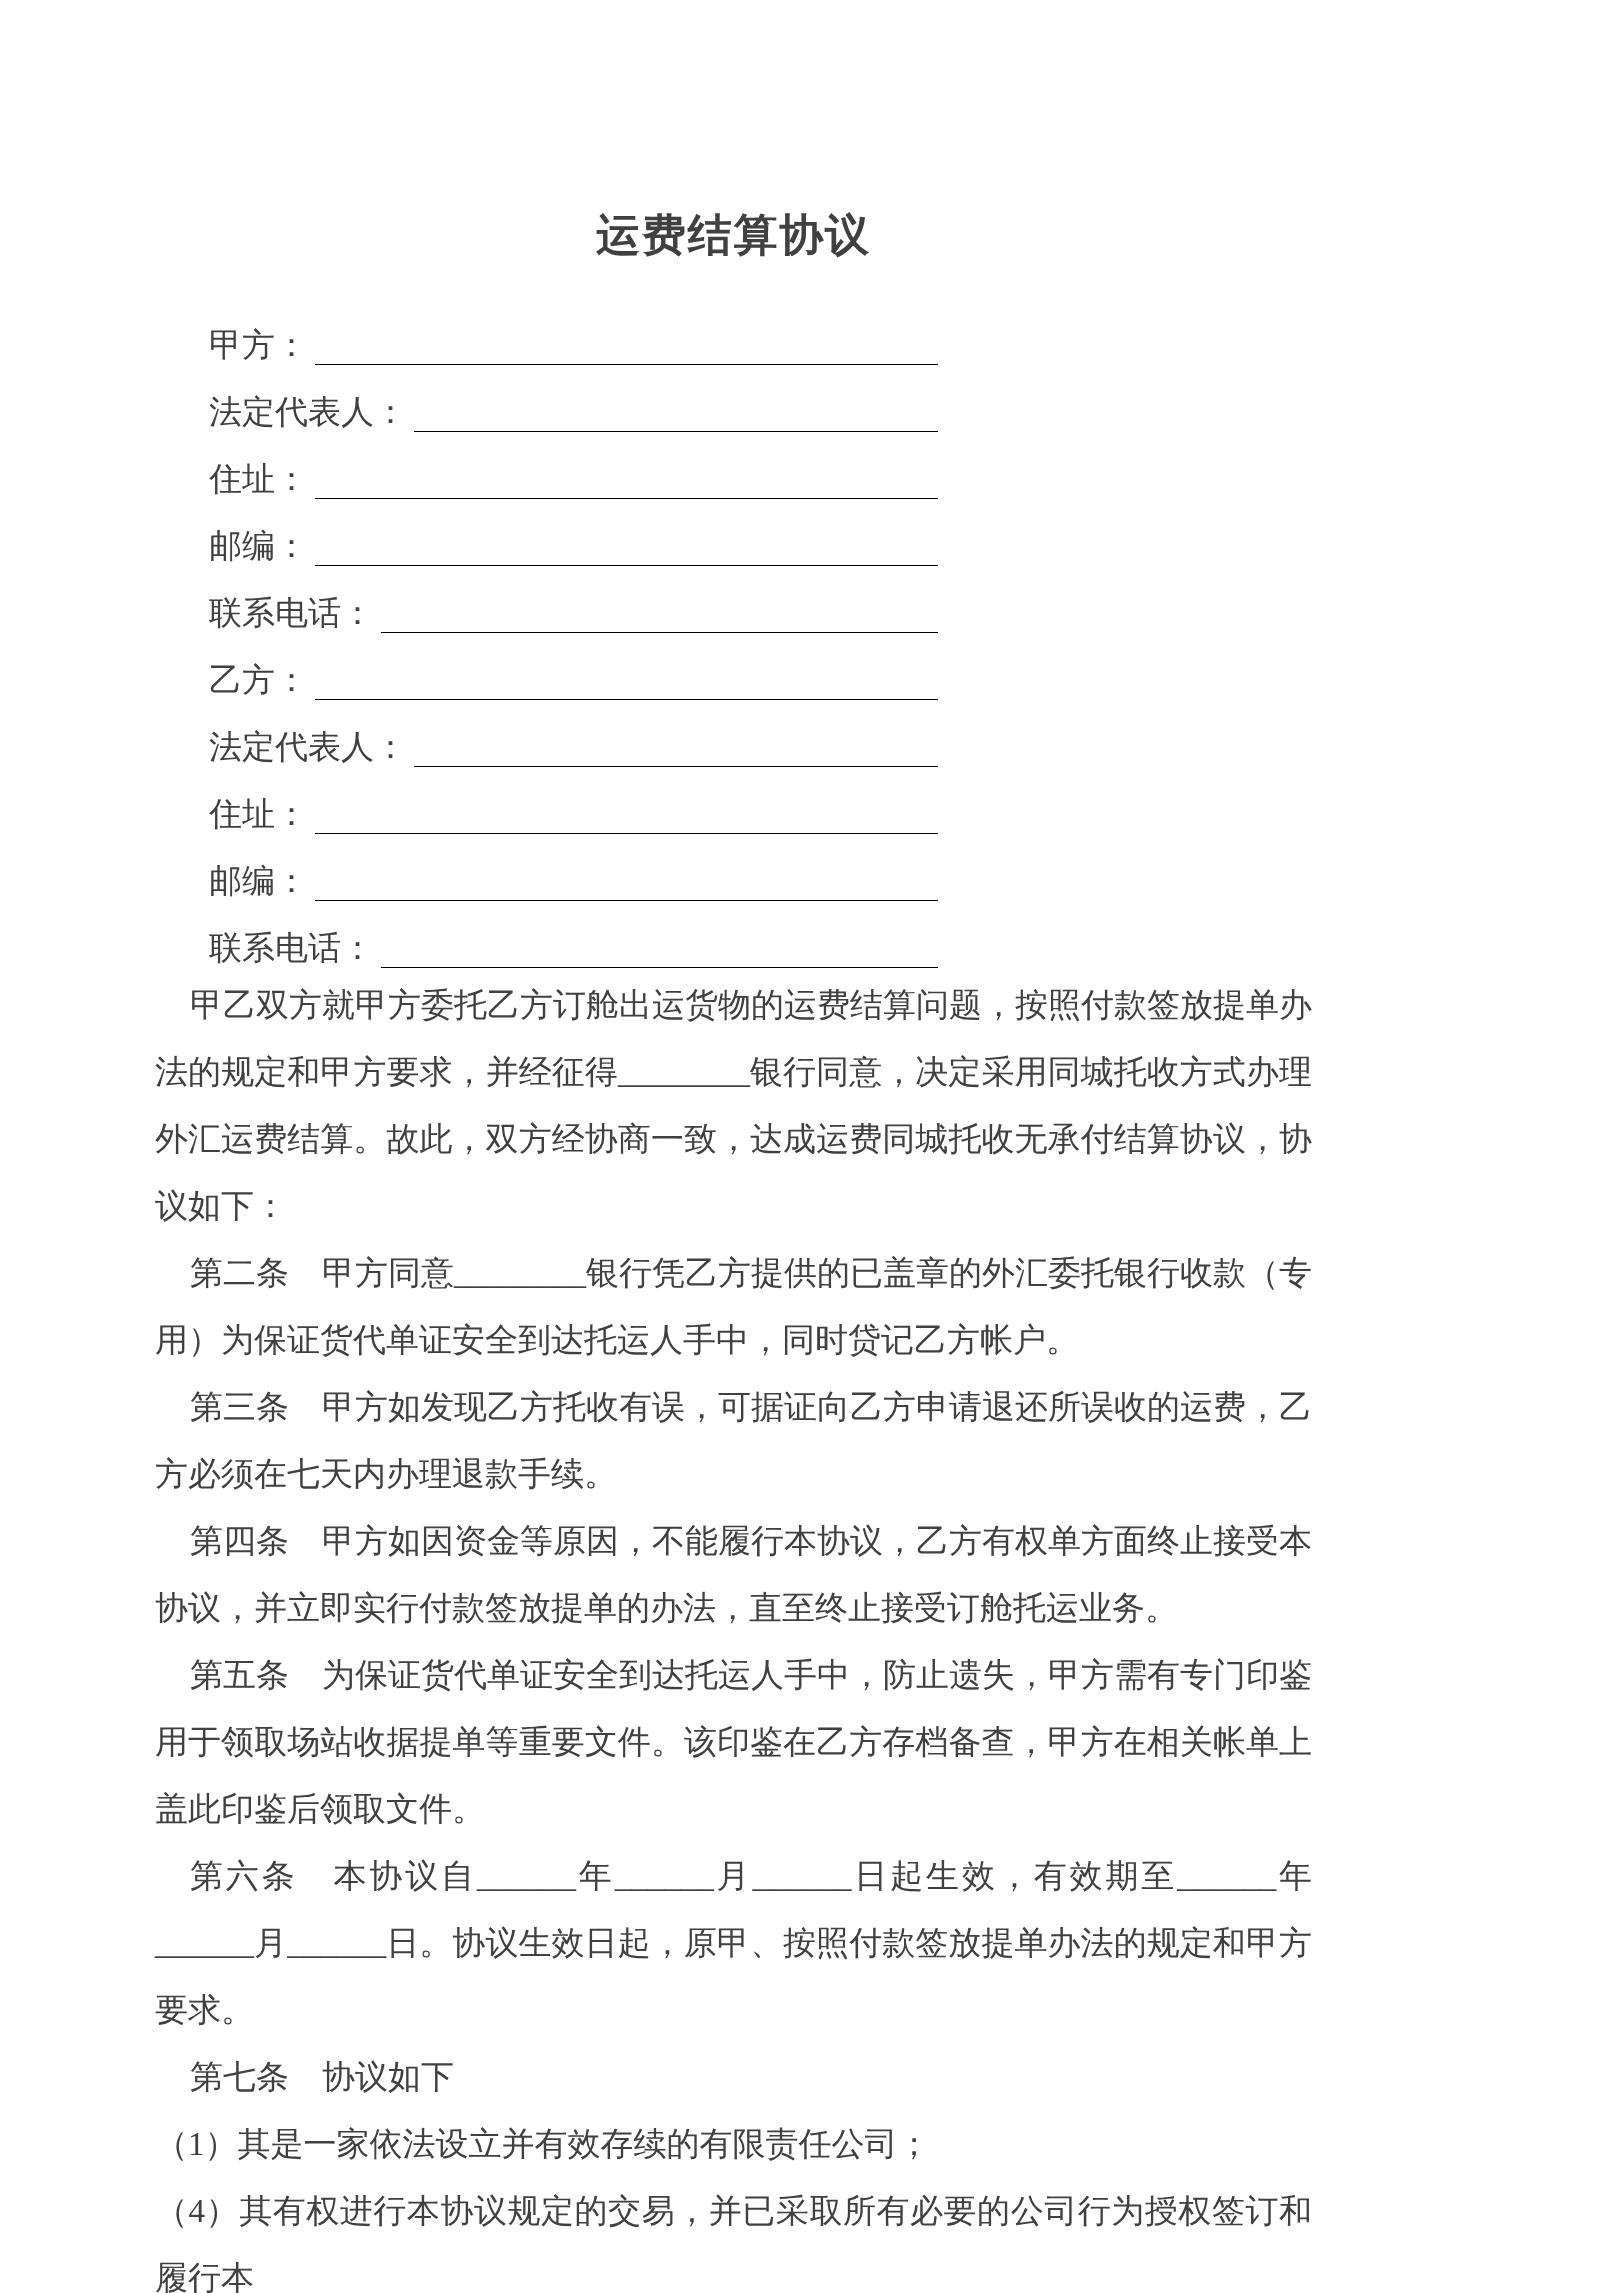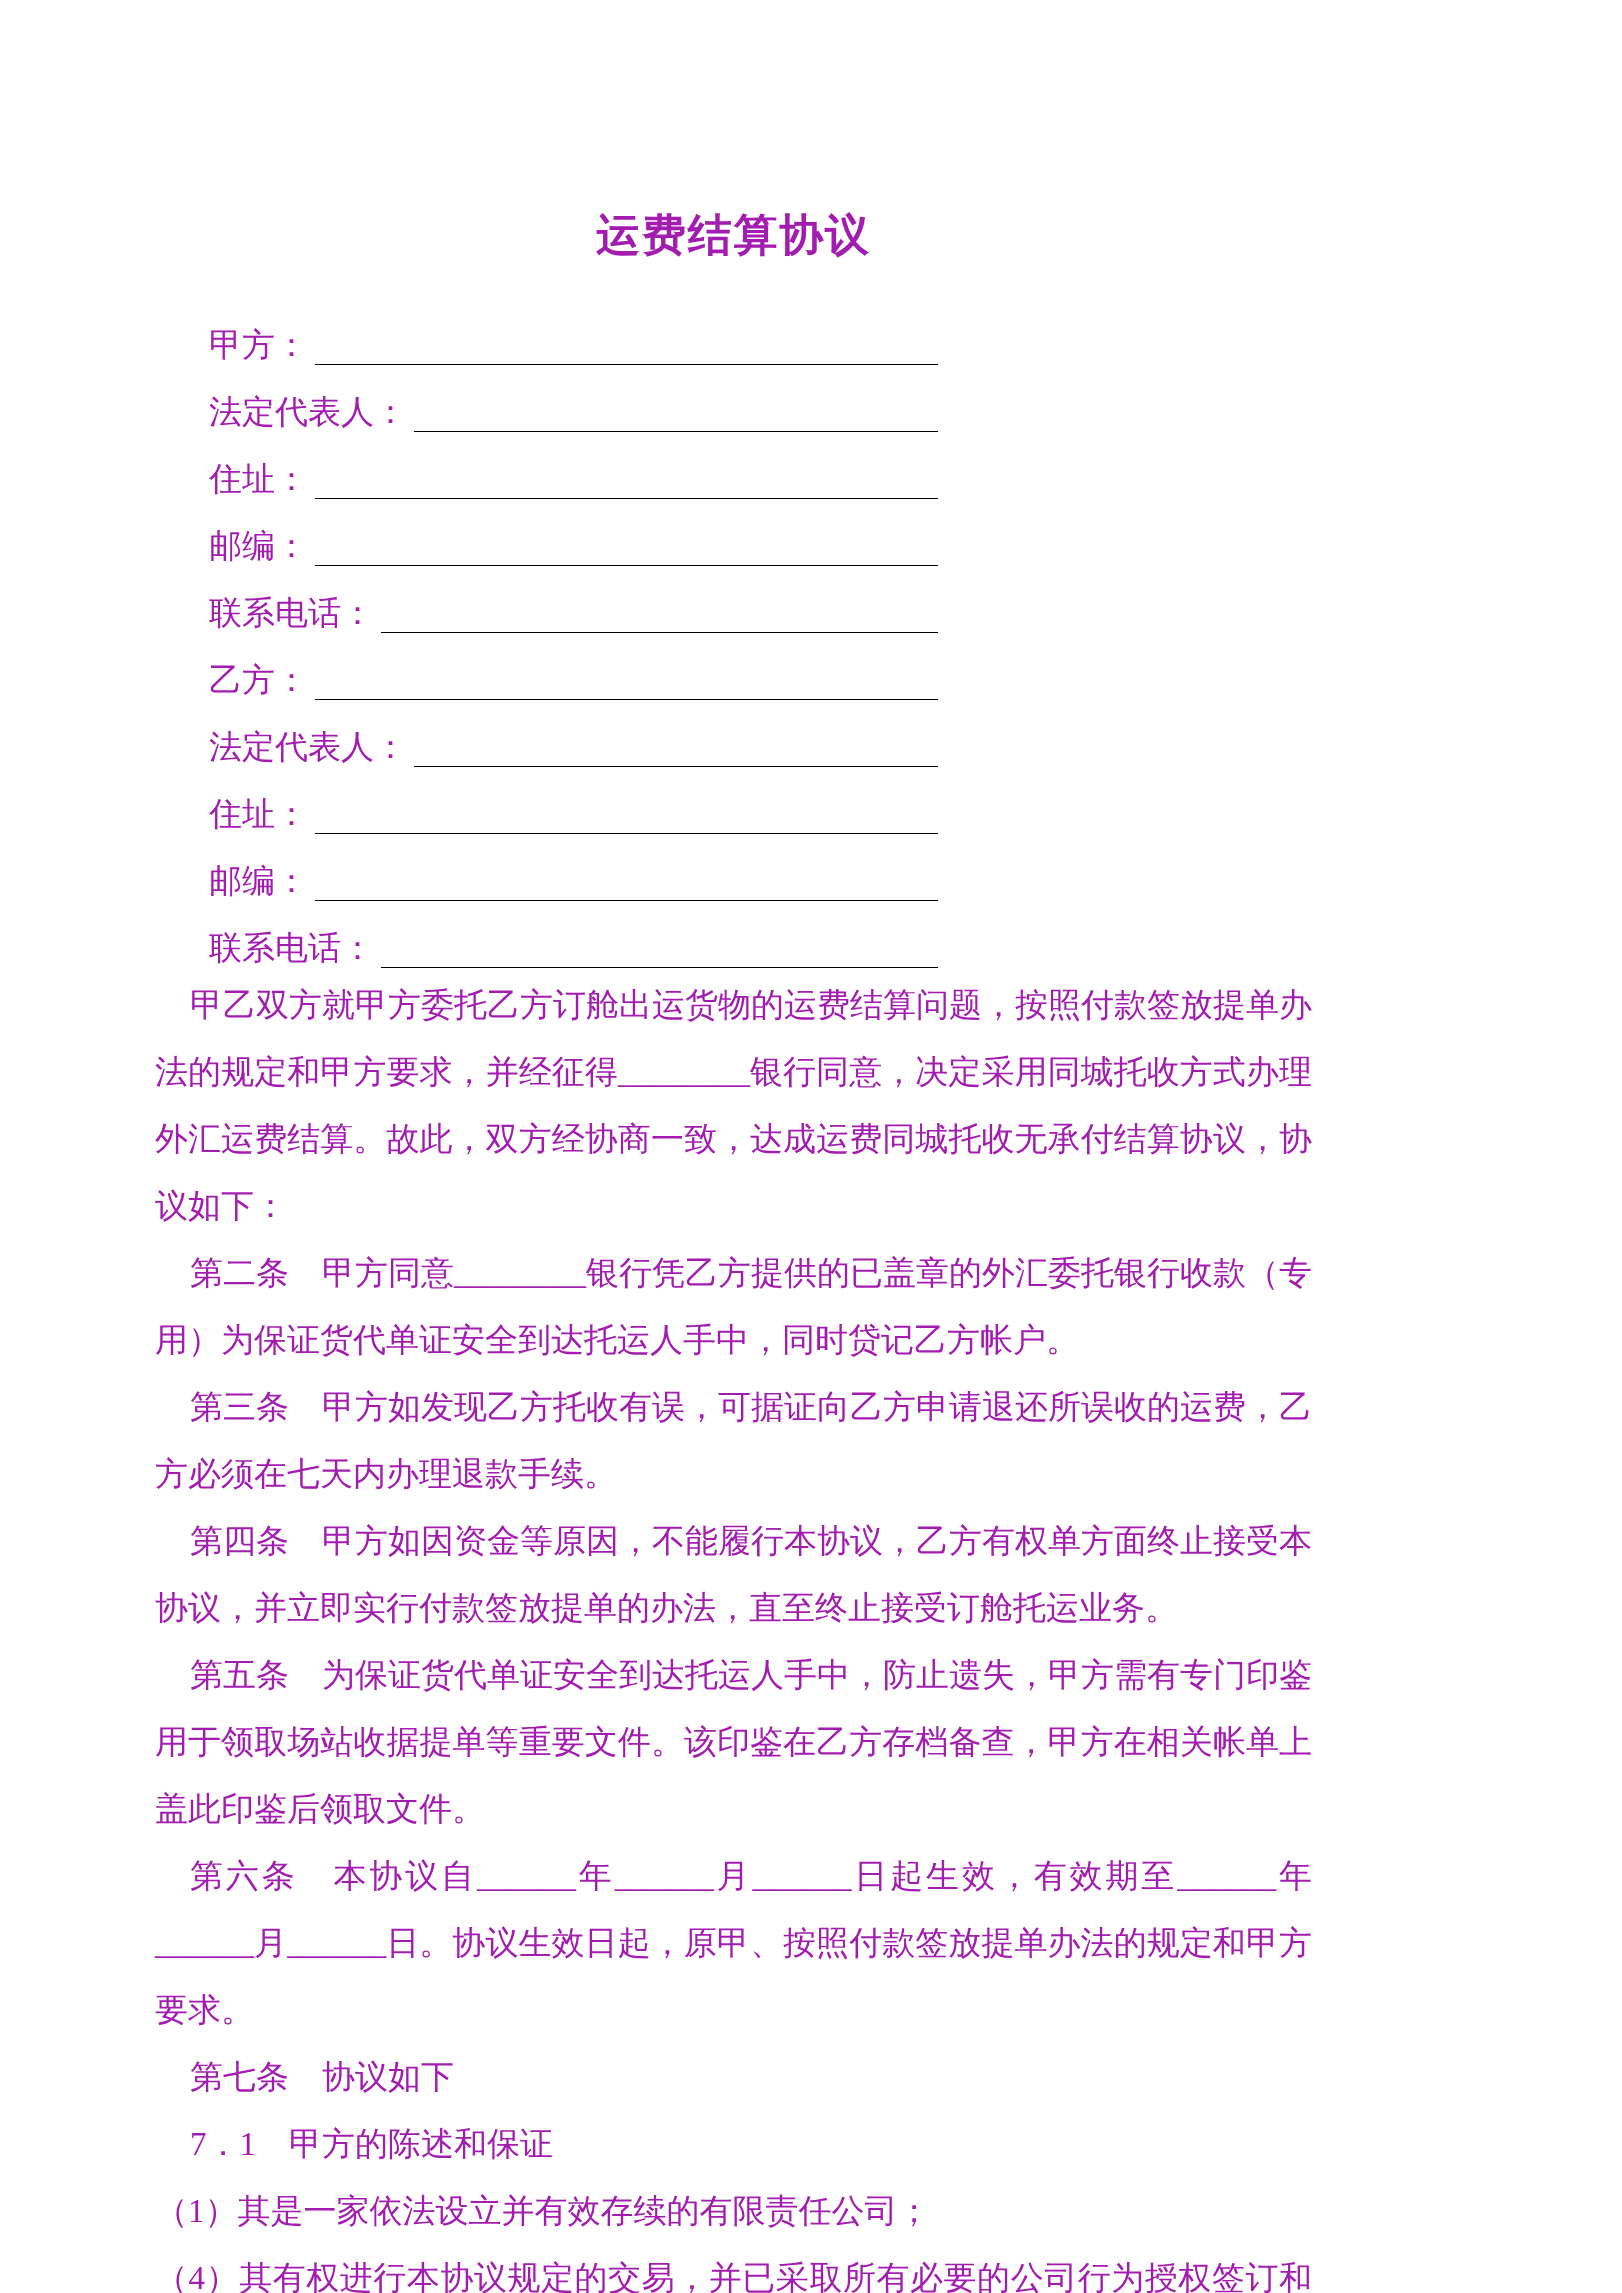--- a/index.html
+++ b/index.html
@@ -6,21 +6,21 @@
     margin: 0;
     padding: 0;
     background: #ffffff;
   }
   .page {
     position: relative;
     width: 1498px;
     height: 2294px;
     box-sizing: border-box;
     background: #ffffff;
-    color: #a21caf;
+    color: #404040;
     font-family: "Liberation Serif", "DejaVu Serif", serif;
     font-size: 33px;
     padding: 209px 186px 16px 155px;
     overflow: hidden;
   }
   .doc-title {
     margin: 0 0 36px 0;
     font-size: 44px;
     font-weight: bold;
     text-align: center;
@@ -128,21 +128,20 @@
   <p class="paragraph indent">第三条　甲方如发现乙方托收有误，可据证向乙方申请退还所误收的运费，乙方必须在七天内办理退款手续。</p>
 
   <p class="paragraph indent">第四条　甲方如因资金等原因，不能履行本协议，乙方有权单方面终止接受本协议，并立即实行付款签放提单的办法，直至终止接受订舱托运业务。</p>
 
   <p class="paragraph indent">第五条　为保证货代单证安全到达托运人手中，防止遗失，甲方需有专门印鉴用于领取场站收据提单等重要文件。该印鉴在乙方存档备查，甲方在相关帐单上盖此印鉴后领取文件。</p>
 
   <p class="paragraph indent">第六条　本协议自______年______月______日起生效，有效期至______年______月______日。协议生效日起，原甲、按照付款签放提单办法的规定和甲方要求。</p>
 
   <p class="paragraph indent">第七条　协议如下</p>
 
-  <p class="paragraph indent">7．1　甲方的陈述和保证</p>
 
   <p class="paragraph">（1）其是一家依法设立并有效存续的有限责任公司；</p>
 
   <p class="paragraph">（4）其有权进行本协议规定的交易，并已采取所有必要的公司行为授权签订和履行本</p>
 </div>
 
 </div>
 
 
 </body></html>

